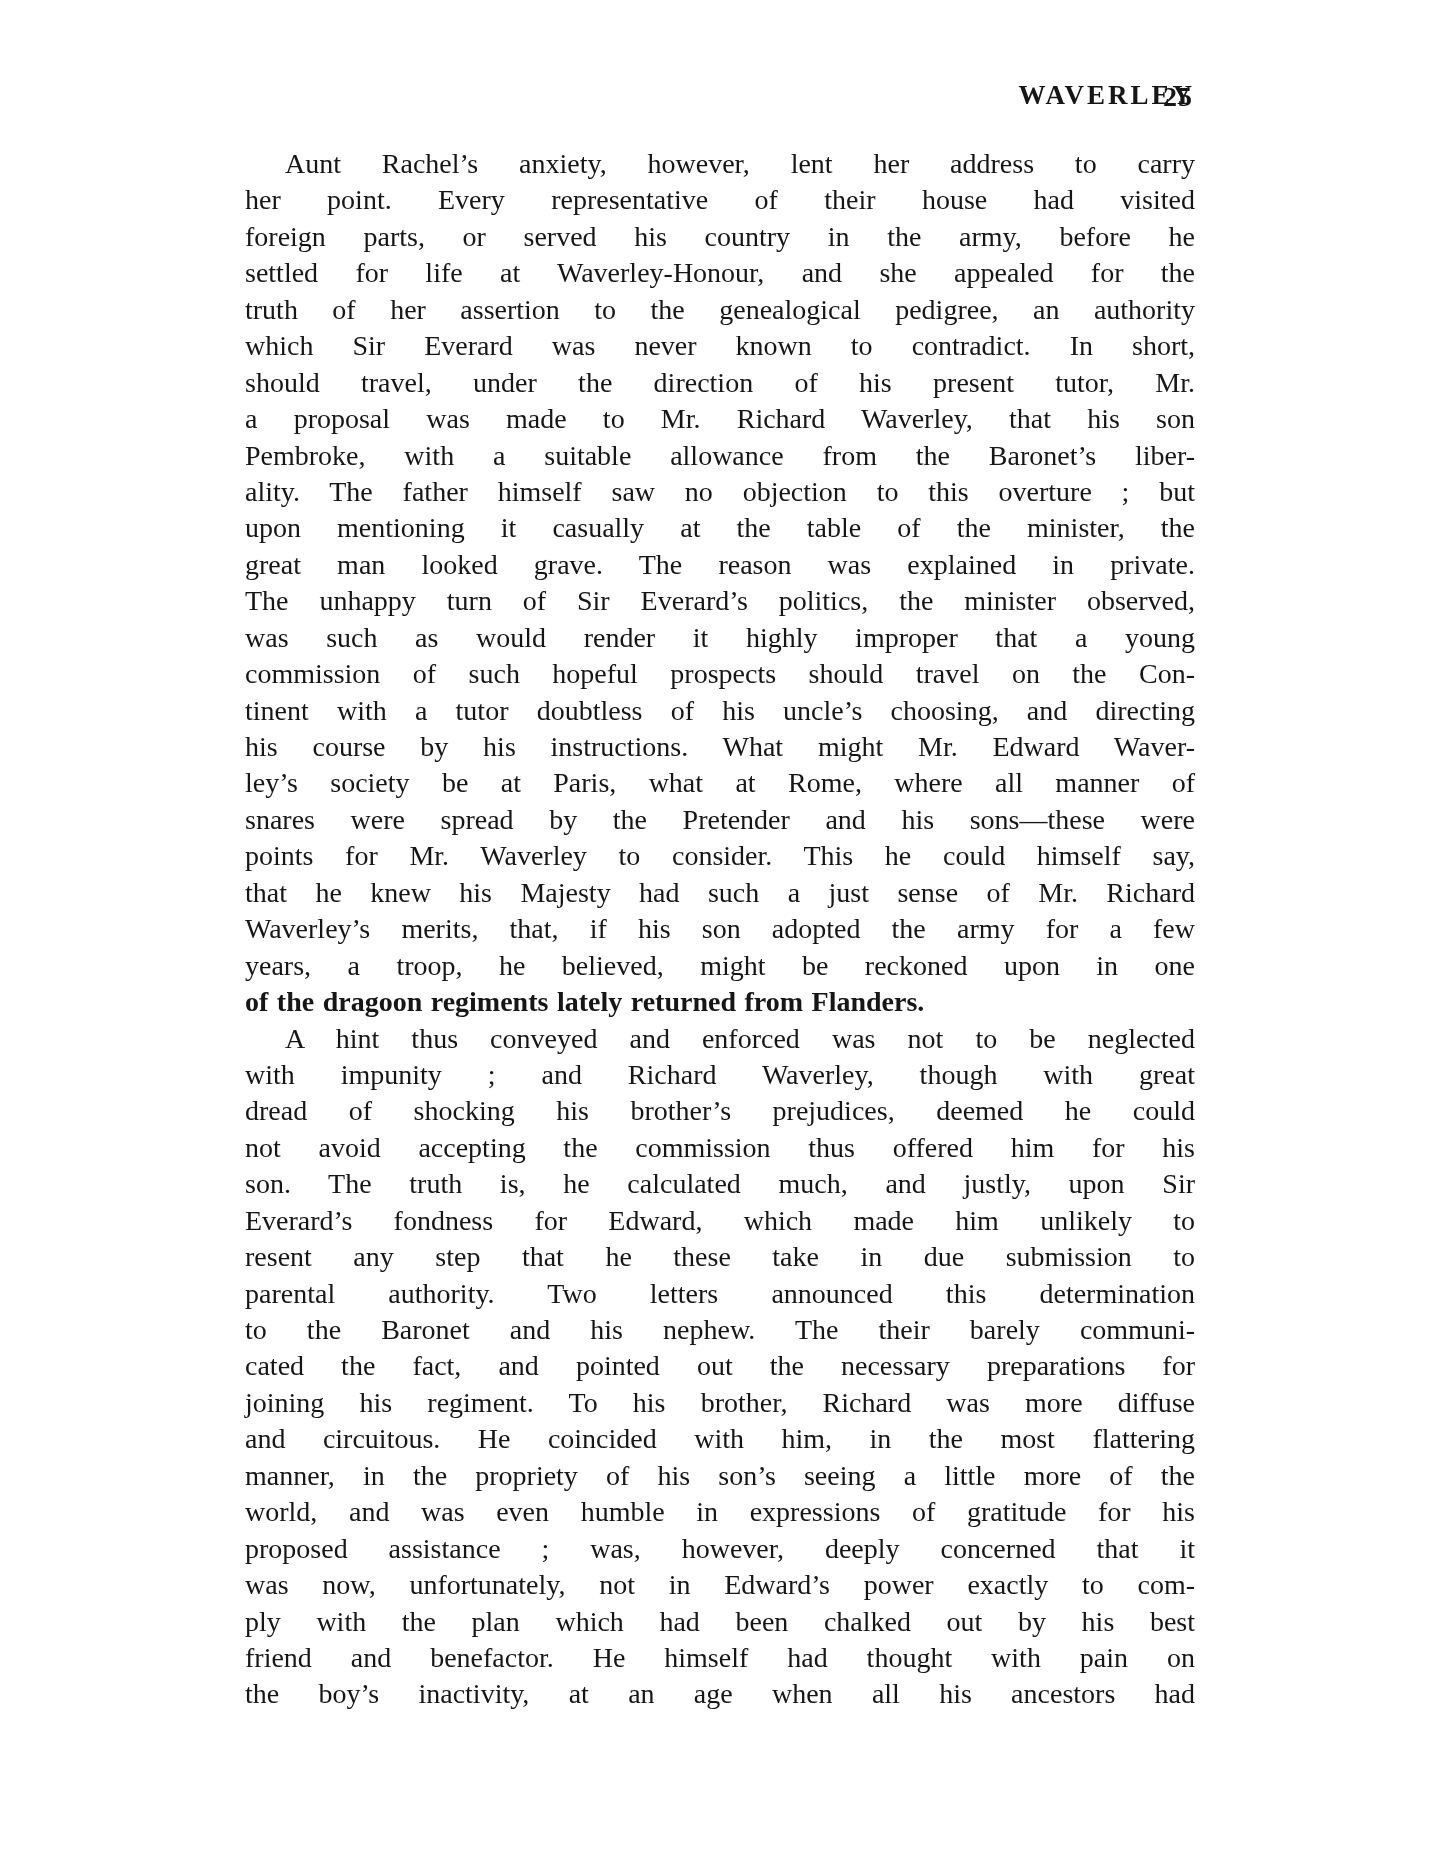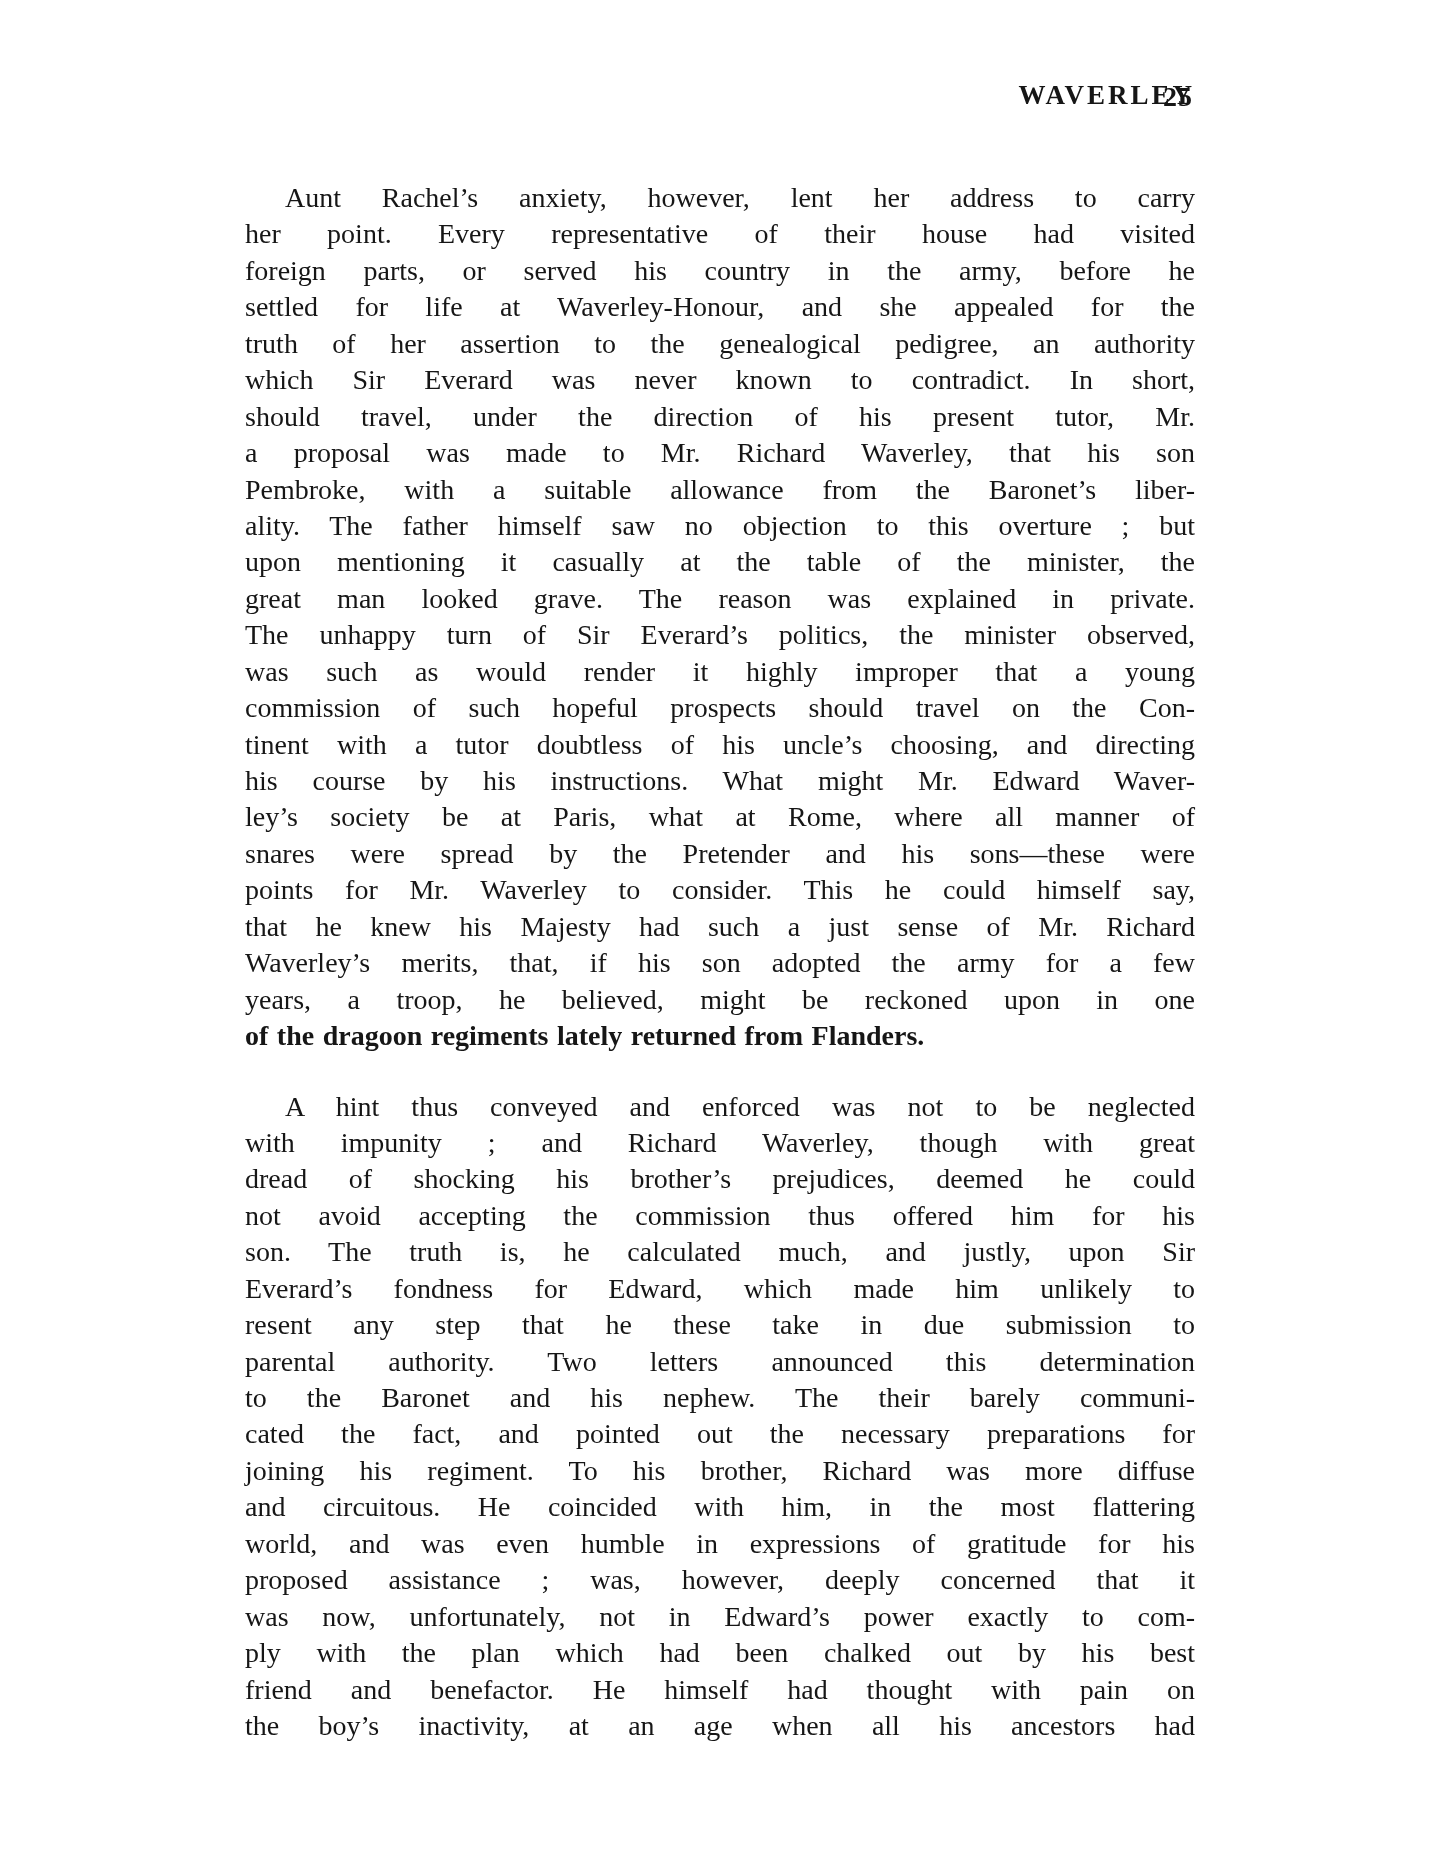--- a/index.html
+++ b/index.html
@@ -52,21 +52,20 @@
   }
   .line {
     height: 36.45px;
     text-align: justify;
     text-align-last: justify;
     white-space: normal;
     overflow: visible;
   }
   .line.first {
     text-indent: 40px;
-    margin-top: 34px;
   }
   .line.no-stretch {
     text-align-last: left;
     font-weight: bold;
   }
 </style>
 </head>
 <body>
 
 <div class="page">
@@ -104,20 +103,21 @@
       <div class="line">dread of shocking his brother’s prejudices, deemed he could</div>
       <div class="line">not avoid accepting the commission thus offered him for his</div>
       <div class="line">son. The truth is, he calculated much, and justly, upon Sir</div>
       <div class="line">Everard’s fondness for Edward, which made him unlikely to</div>
       <div class="line">resent any step that he these take in due submission to</div>
       <div class="line">parental authority. Two letters announced this determination</div>
       <div class="line">to the Baronet and his nephew. The their barely communi-</div>
       <div class="line">cated the fact, and pointed out the necessary preparations for</div>
       <div class="line">joining his regiment. To his brother, Richard was more diffuse</div>
       <div class="line">and circuitous. He coincided with him, in the most flattering</div>
+      <div class="line">manner, in the propriety of his son’s seeing a little more of the</div>
       <div class="line">world, and was even humble in expressions of gratitude for his</div>
       <div class="line">proposed assistance ; was, however, deeply concerned that it</div>
       <div class="line">was now, unfortunately, not in Edward’s power exactly to com-</div>
       <div class="line">ply with the plan which had been chalked out by his best</div>
       <div class="line">friend and benefactor. He himself had thought with pain on</div>
       <div class="line">the boy’s inactivity, at an age when all his ancestors had</div>
     </div>
 </div>
 
 </body></html>

